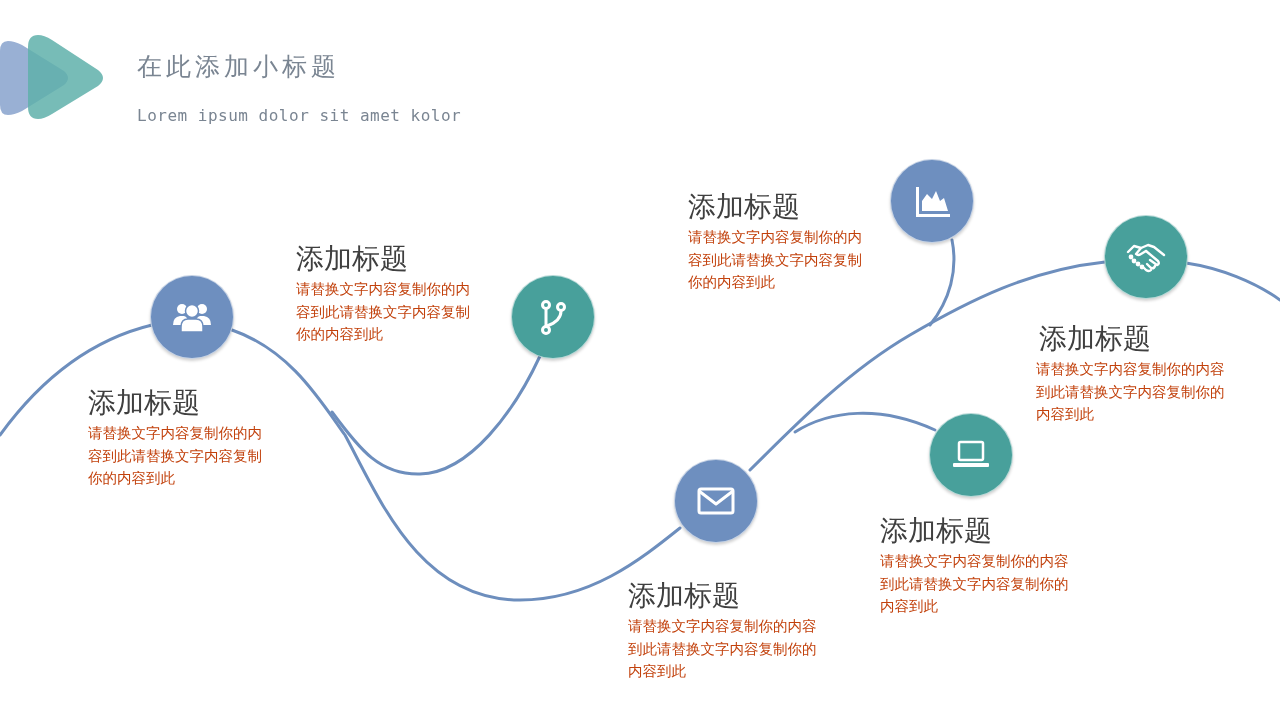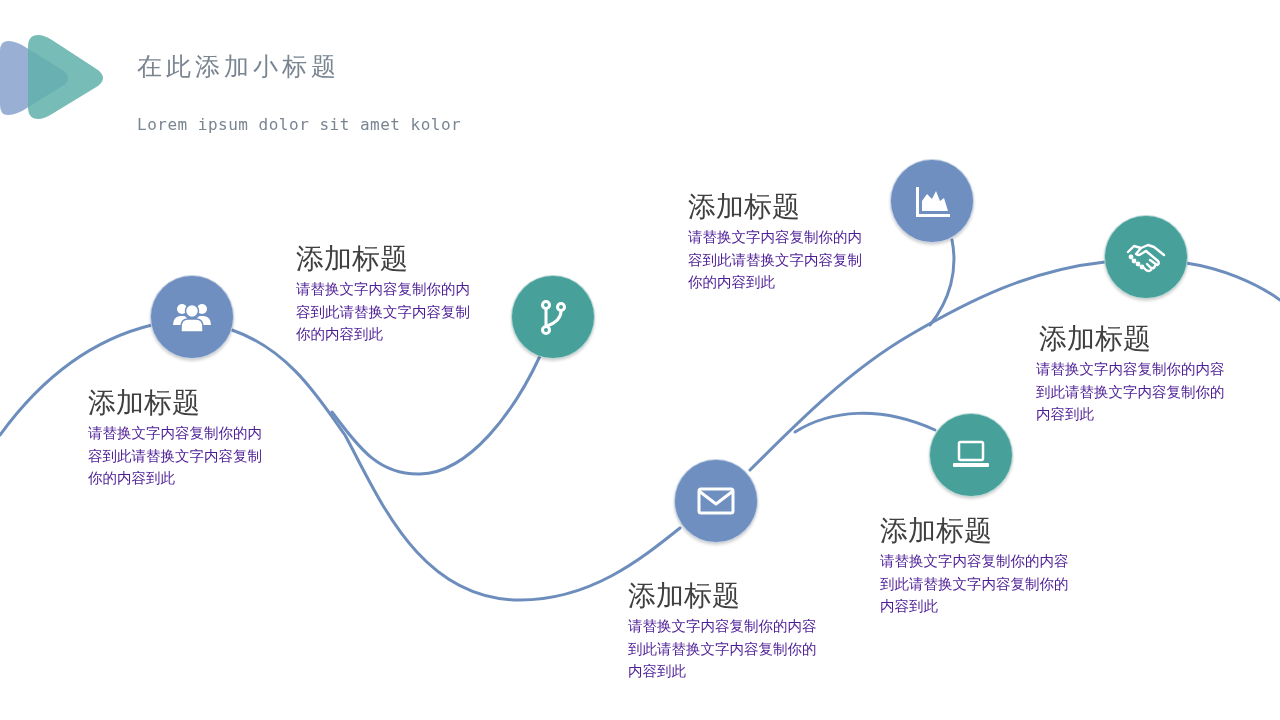--- a/index.html
+++ b/index.html
@@ -17,21 +17,21 @@
     .abs { position: absolute; }
     .logo { left: 0; top: 33px; width: 110px; height: 90px; }
     .title {
       left: 137px; top: 50px;
       font-size: 25px; letter-spacing: 4px;
       color: #7a8592;
       font-family: "DejaVu Sans", sans-serif;
       white-space: nowrap;
     }
     .subtitle {
-      left: 137px; top: 115px;
+      left: 137px; top: 106px;
       font-size: 16px; color: #7a8592;
       font-family: "DejaVu Sans Mono", "Liberation Mono", monospace;
       letter-spacing: 0.5px;
       white-space: nowrap;
     }
     .curves { left: 0; top: 0; width: 1280px; height: 720px; }
     .node {
       width: 82px; height: 82px;
       border-radius: 50%;
       display: flex; align-items: center; justify-content: center;
@@ -41,21 +41,21 @@
     .node svg { width: 44px; height: 44px; }
     .blk { color: #404040; }
     .blk .h {
       font-size: 28px; line-height: 30px;
       color: #3f3f3f;
       white-space: nowrap;
       margin-bottom: 4px;
     }
     .blk .p {
       font-size: 14.5px; line-height: 22.5px;
-      color: #4c1d95;
+      color: #c2410c;
     }
   </style>
 </head>
 <body>
 
 <svg class="abs logo" viewBox="0 0 110 90">
   <path d="M8 8 Q0 8 0 18 L0 72 Q0 82 8 82 Q14 82 22 78 L64 52 Q72 45 64 38 L22 12 Q14 8 8 8 Z" fill="#8ea7cf" opacity="0.9"></path>
   <path d="M38 2 Q28 2 28 14 L28 74 Q28 86 38 86 Q44 86 52 81 L98 53 Q108 45 98 37 L52 7 Q44 2 38 2 Z" fill="#5fb0aa" opacity="0.85"></path>
 </svg>
 

